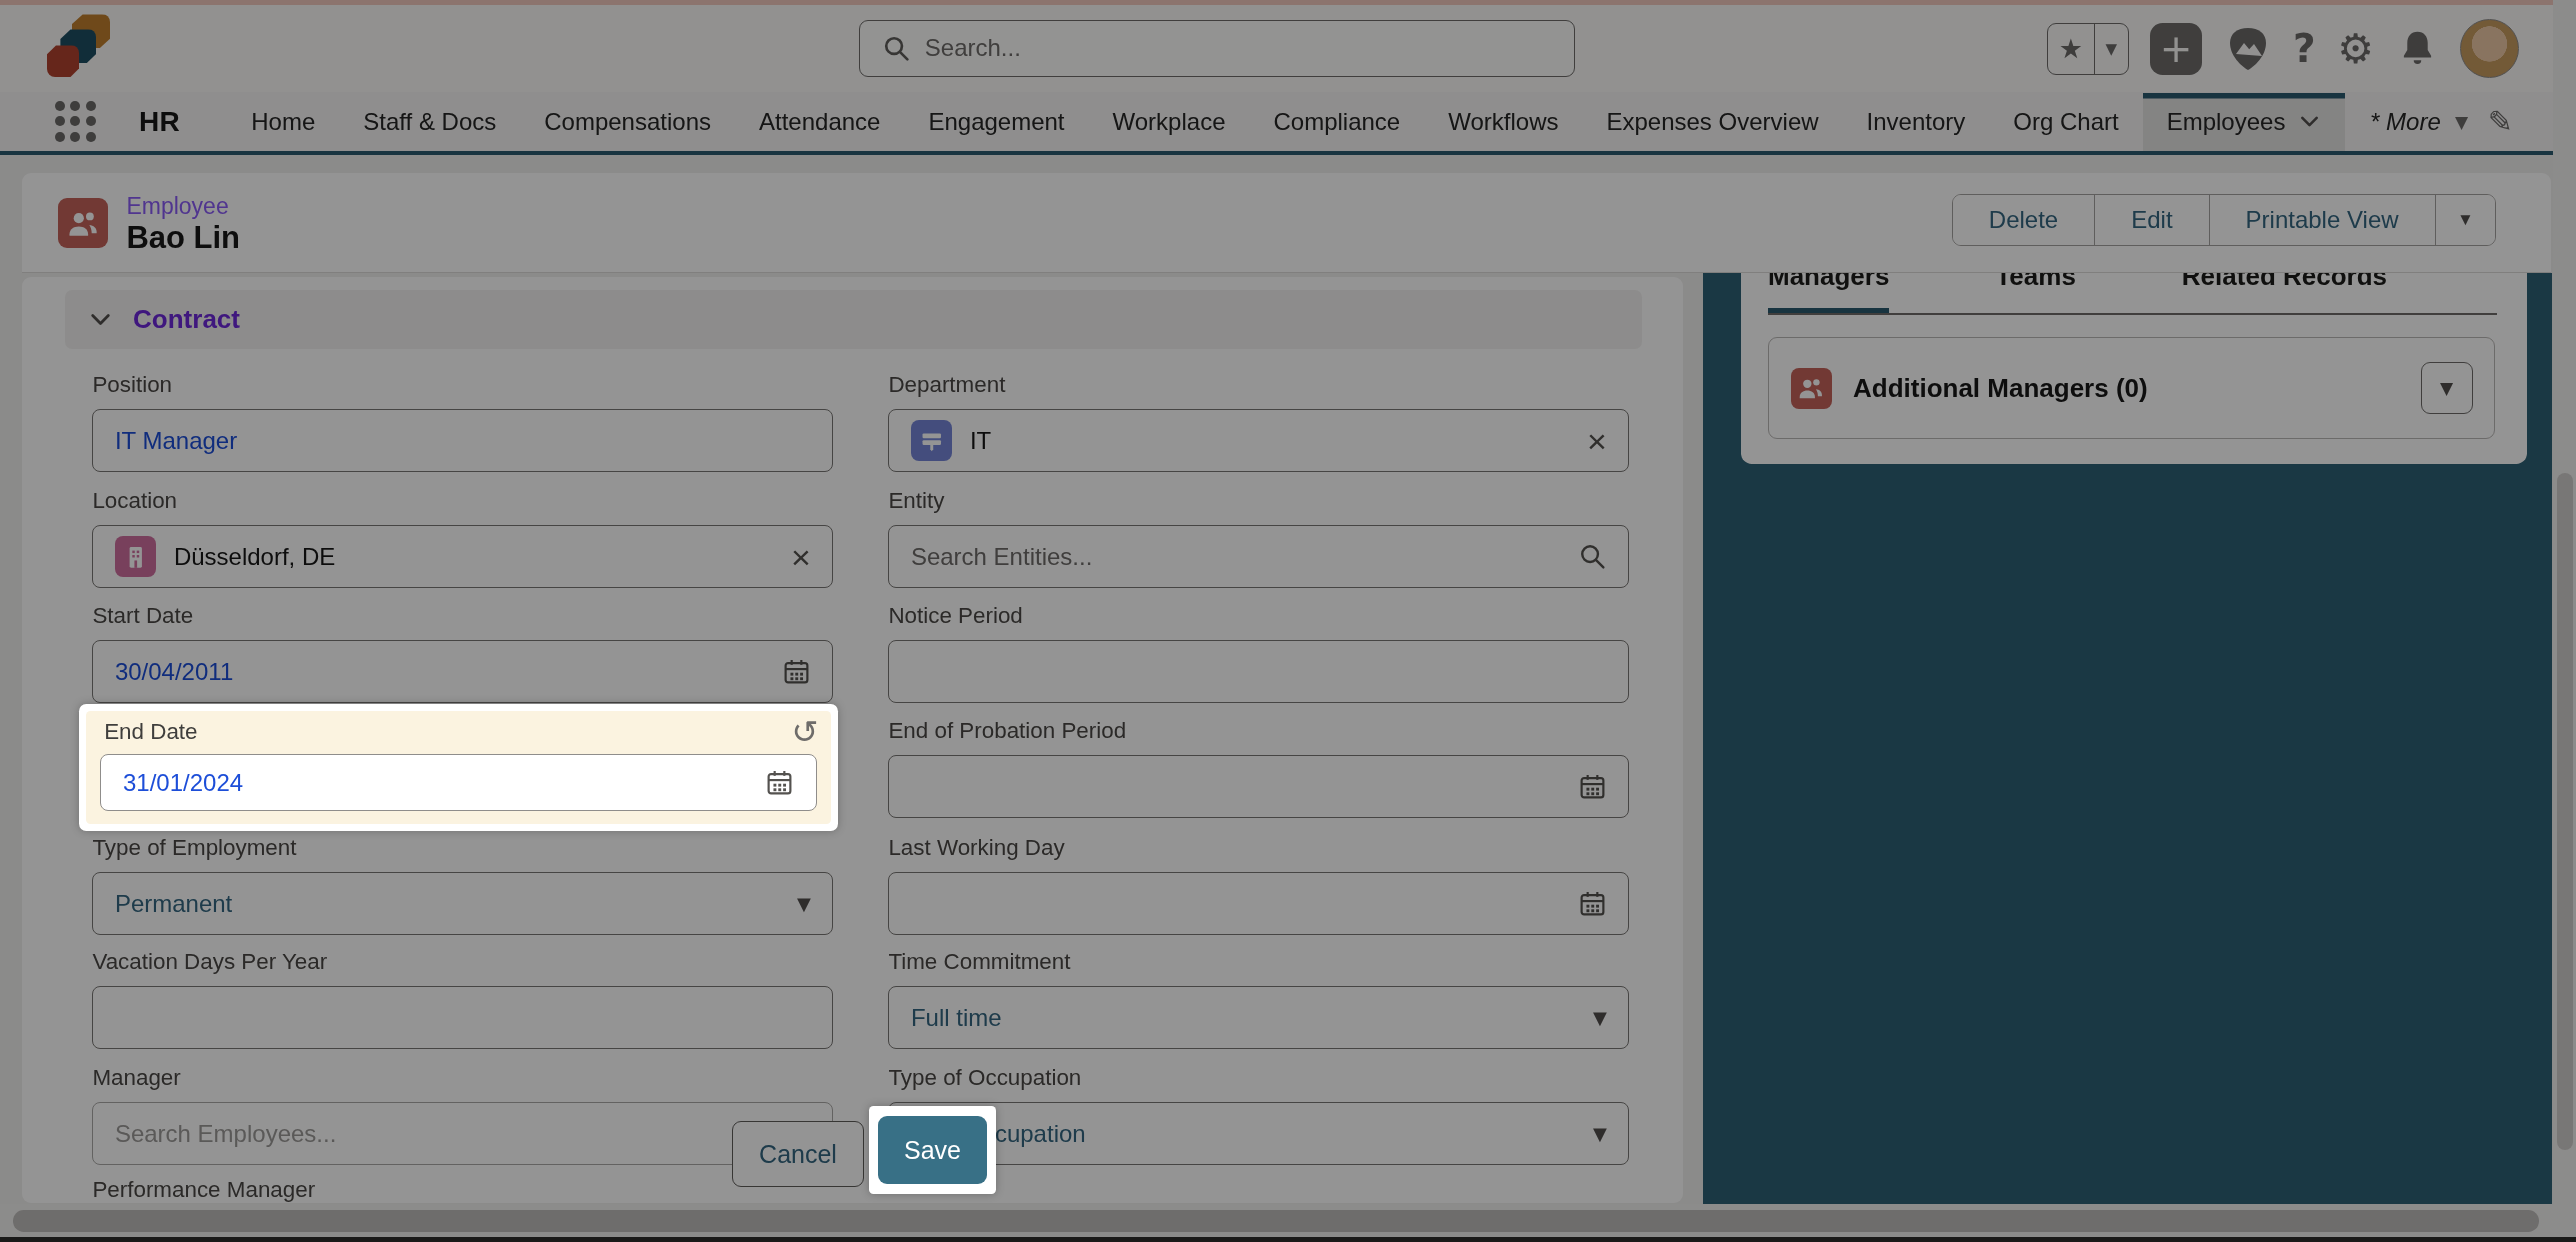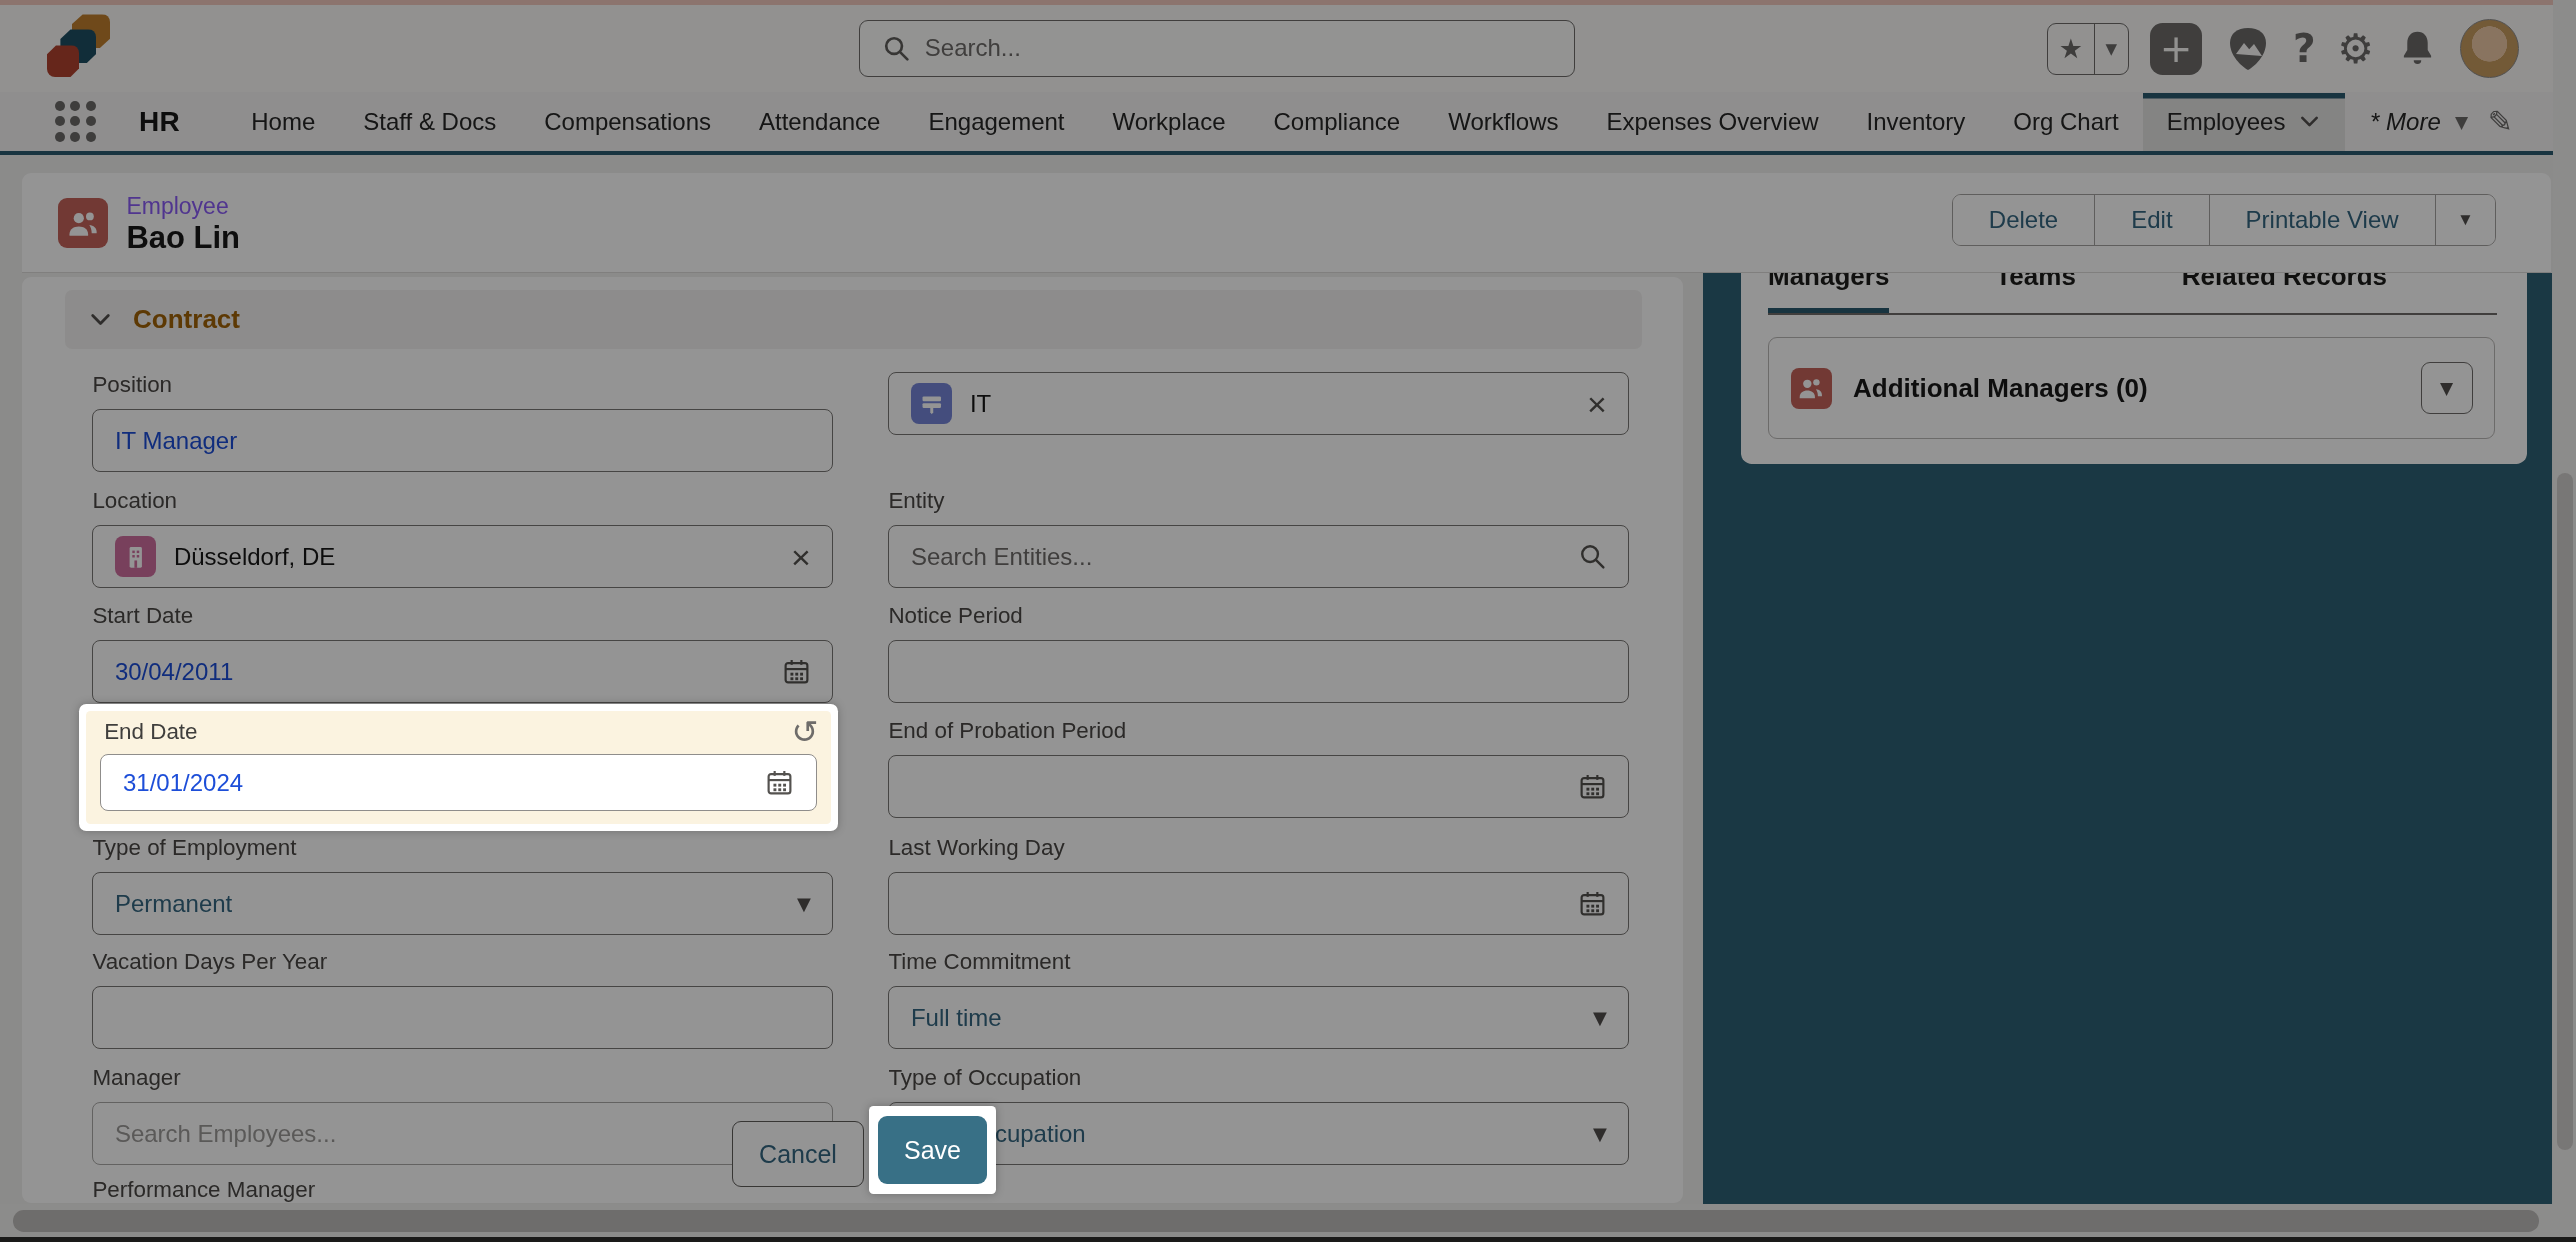--- a/index.html
+++ b/index.html
@@ -62,21 +62,21 @@
   .rec-title { position:absolute; left:104px; top:47px; font-size:31px; font-weight:bold; color:#191919; }
   .actions { position:absolute; right:55px; top:20.6px; height:52px; display:flex; border:1.8px solid #a4a2a0; border-radius:9px; overflow:hidden; background:#fff; }
   .actions .abtn { display:flex; align-items:center; justify-content:center; padding:0 36px; font-size:24px; color:#346781; background:#fff; border:none; cursor:pointer; font-family:inherit; }
   .actions .abtn + .abtn { border-left:1.8px solid #a4a2a0; }
   .actions .abtn.caret-btn { padding:0 21.5px; font-size:17px; color:#514f4d; }
 
   
   .form-card { position:absolute; left:22.4px; top:277px; width:1661px; height:926px; background:#fff; border-radius:9px; overflow:hidden; z-index:1; }
   .section-bar { position:absolute; left:43px; top:13.4px; width:1577px; height:59px; background:#f3f2f1; border-radius:7.2px; display:flex; align-items:center; gap:19.7px; padding:0 23px; }
   .section-bar svg { width:25px; height:25px; color:#514f4d; }
-  .section-title { font-size:26px; font-weight:bold; color:#a16207; }
+  .section-title { font-size:26px; font-weight:bold; color:#6d28d9; }
 
   .field { position:absolute; width:741px; }
   .f-label { font-size:22.4px; color:#4a4845; height:28px; margin-bottom:9px; white-space:nowrap; }
   .f-box { height:63px; border:1.8px solid #797775; border-radius:8px; background:#fff; display:flex; align-items:center; padding:0 21.5px; font-size:24px; color:#181818; gap:18px; }
   .f-box input { border:none; outline:none; flex:1; min-width:0; font:inherit; color:#1d4ed8; background:transparent; }
   .f-box input::placeholder { color:#6e6c6a; }
   .f-box.dim { border-color:#abaaa8; }
   .f-box.dim input::placeholder { color:#9c9a98; }
   .pill-icon { width:41px; height:41px; border-radius:8px; flex:none; display:flex; align-items:center; justify-content:center; }
   .pill-text { flex:1; }
@@ -255,20 +255,21 @@
       <span class="section-title">Contract</span>
     </div>
 
     <div class="field" style="left:70px;top:95px">
       <div class="f-label">Position</div>
       <div class="f-box">
           <input value="IT Manager" style="">
         </div>
     </div>
     <div class="field" style="left:866px;top:95px">
+      <div class="f-label">Department</div>
       <div class="f-box">
         <span class="pill-icon" style="background:#7586d8">
           <svg viewBox="0 0 24 24" fill="#fff">
               <rect x="4.5" y="6" width="15" height="4" rx="1"></rect>
               <rect x="4.5" y="11.5" width="15" height="4" rx="1"></rect>
               <path d="M10.8 15.5h2.4v3.4l-1.2 1.6-1.2-1.6z"></path>
             </svg>
         </span>
         <span class="pill-text">IT</span>
         <span class="x-btn">×</span>

